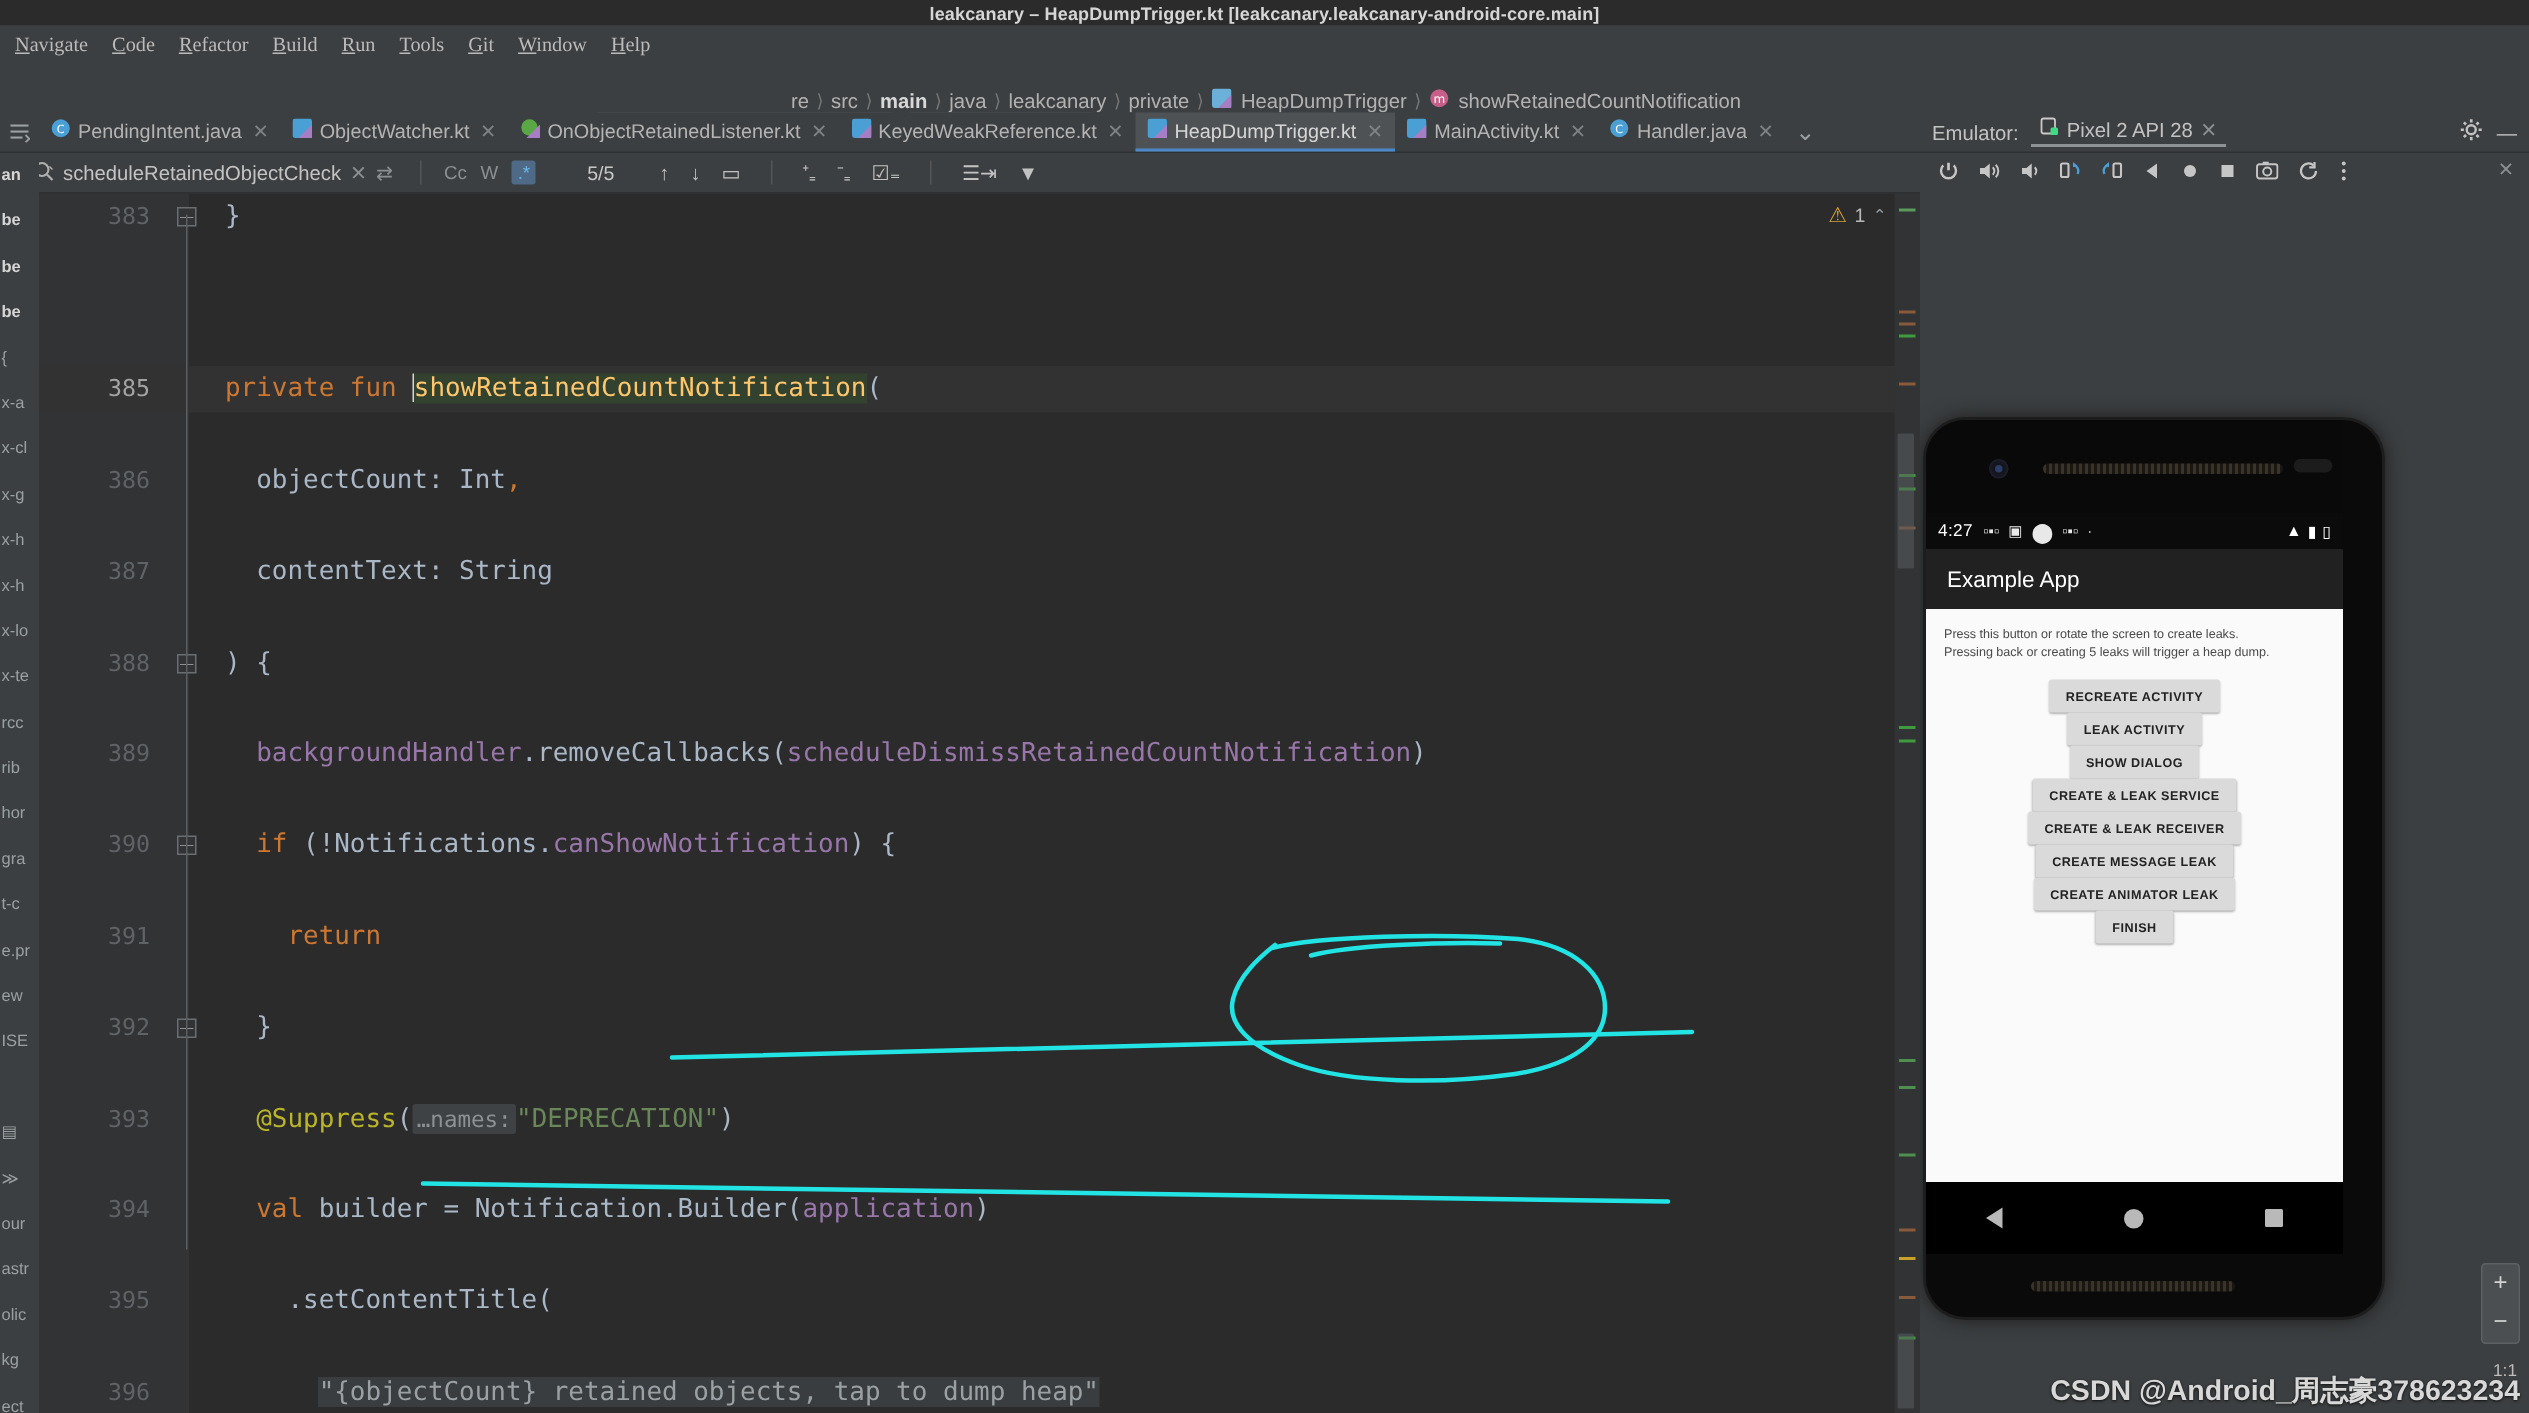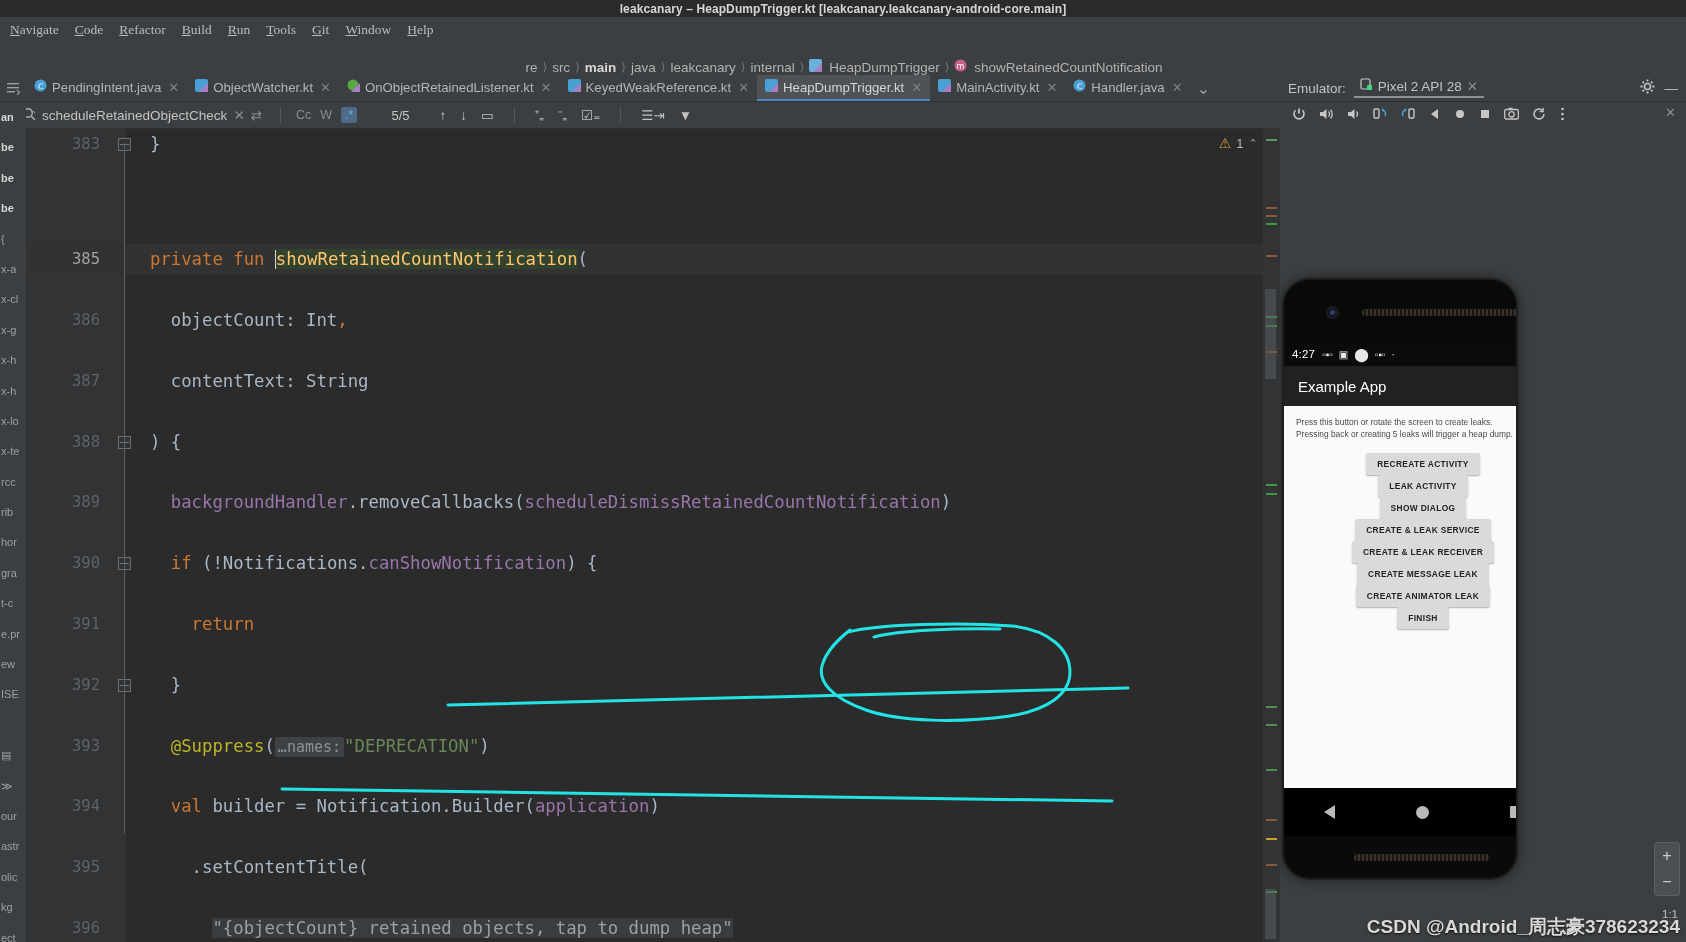--- a/index.html
+++ b/index.html
@@ -171,21 +171,21 @@
     display:flex; align-items:center; gap:13px; padding-left:12px;
     color:#c6c6c6; font-size:13px;
   }
   .emuclose{ position:absolute; right:10px; top:30px; color:#8c8f91; font-size:13px;}
 
   .emustage{
     position:absolute; left:0; top:53px; width:406px; height:814px;
     background:#3c3f41; overflow:hidden;
   }
   .phone{
-    position:absolute; left:4px; top:152px; width:232px; height:598px;
+    position:absolute; left:4px; top:152px; width:304px; height:598px;
     background:#0a0a0a; border-radius:26px;
     box-shadow:0 0 0 2px #1d1d1d, 0 0 14px rgba(0,0,0,.7);
     overflow:hidden;
   }
   .phone .bezeltop{ position:absolute; left:0; top:0; width:278px; height:62px; background:#090909; }
   .phone .cam{ position:absolute; left:42px; top:26px; width:13px; height:13px; border-radius:50%;
                background:#15151d; box-shadow:inset 0 0 3px #2a2a40;}
   .phone .cam:after{content:"";position:absolute;left:4px;top:4px;width:5px;height:5px;border-radius:50%;background:#2c3e66;}
   .phone .speaker{ position:absolute; left:78px; top:29px; width:160px; height:7px; border-radius:4px;
                    background:repeating-linear-gradient(90deg,#3a332a 0 2px,#1a1713 2px 4px); }
@@ -277,21 +277,21 @@
       <span class="c">re</span>
       <span class="sep">⟩</span>
       <span class="c">src</span>
       <span class="sep">⟩</span>
       <span class="c bold">main</span>
       <span class="sep">⟩</span>
       <span class="c">java</span>
       <span class="sep">⟩</span>
       <span class="c">leakcanary</span>
       <span class="sep">⟩</span>
-      <span class="c">internal</span>
+      <span class="c">private</span>
       <span class="sep">⟩</span>
       <span class="c">
         <span class="ic">
           <svg width="13" height="13" viewBox="0 0 13 13">
               <rect x="0" y="0" width="13" height="13" rx="2" fill="#6ab0d8"></rect>
               <path d="M9 8 L13 4 L13 13 L4 13 Z" fill="#a77ec4"></path>
             </svg>
         </span>
         <span>HeapDumpTrigger</span>
       </span>

